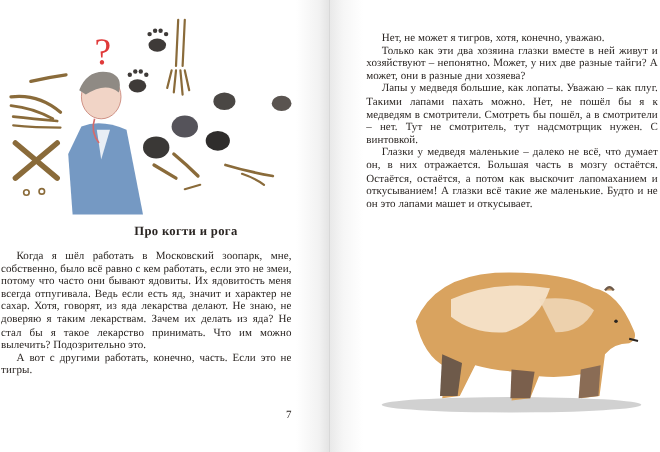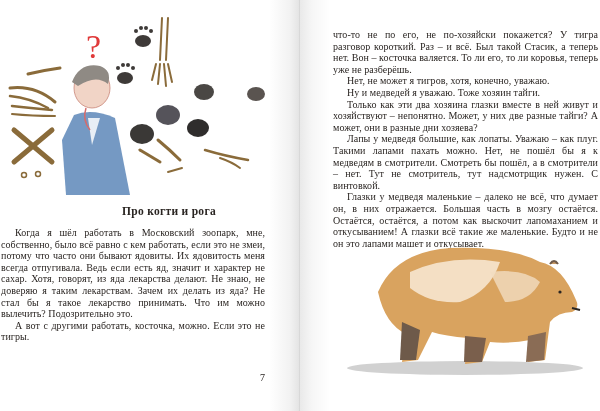--- a/index.html
+++ b/index.html
@@ -99,35 +99,33 @@
       <path d="M74 115 Q92 108 115 118 L130 195 L66 195 L62 140 Z" fill="#5d87b8" opacity="0.85"></path>
       <path d="M88 118 L92 145 L100 118" fill="#e8eef5"></path>
       <path d="M86 108 Q82 120 90 130" stroke="#d56b6b" stroke-width="1.5" fill="none"></path>
     </g>
   </svg>
 
   <div class="chapter-title">Про когти и рога</div>
 
   <div class="text text-left">
     <p class="indent">Когда я шёл работать в Московский зоопарк, мне, собственно, было всё равно с кем работать, если это не змеи, потому что часто они бывают ядовиты. Их ядовитость меня всегда отпугивала. Ведь если есть яд, значит и характер не сахар. Хотя, говорят, из яда лекарства делают. Не знаю, не доверяю я таким лекарствам. Зачем их делать из яда? Не стал бы я такое лекарство принимать. Что им можно вылечить? Подозрительно это.</p>
-    <p class="indent">А вот с другими работать, косточка, можно. Если это не тигры.</p>
+    <p class="indent">А вот с другими работать, конечно, часть. Если это не тигры.</p>
   </div>
 
   <div class="page-number">7</div>
 </div>
 
 <div class="spine"></div>
 
 <div class="page page-right">
 </div>
 
 <div class="text text-right">
-  <p>что-то не по его, не по-хозяйски покажется? У тигра разговор короткий. Раз – и всё. Был такой Стасик, а теперь нет. Вон – косточка валяется. То ли его, то ли коровья, теперь уже не разберёшь.</p>
   <p class="indent">Нет, не может я тигров, хотя, конечно, уважаю.</p>
-  <p class="indent">Ну и медведей я уважаю. Тоже хозяин тайги.</p>
   <p class="indent">Только как эти два хозяина глазки вместе в ней живут и хозяйствуют – непонятно. Может, у них две разные тайги? А может, они в разные дни хозяева?</p>
   <p class="indent">Лапы у медведя большие, как лопаты. Уважаю – как плуг. Такими лапами пахать можно. Нет, не пошёл бы я к медведям в смотрители. Смотреть бы пошёл, а в смотрители – нет. Тут не смотритель, тут надсмотрщик нужен. С винтовкой.</p>
   <p class="indent">Глазки у медведя маленькие – далеко не всё, что думает он, в них отражается. Большая часть в мозгу остаётся. Остаётся, остаётся, а потом как выскочит лапомаханием и откусыванием! А глазки всё такие же маленькие. Будто и не он это лапами машет и откусывает.</p>
 </div>
 
 <svg class="illus illus-bear" viewBox="0 0 250 150">
   <ellipse cx="125" cy="136" rx="118" ry="7" fill="#9a9a9a" opacity="0.45"></ellipse>
   <g>
     <path d="M38 60 Q55 20 110 16 Q170 14 200 30 Q222 34 236 68 Q240 76 232 80 Q218 80 210 90 L205 128 L188 130 L190 108 Q170 112 150 110 L142 130 L125 132 L128 106 Q105 104 92 100 L78 128 L62 130 L66 102 Q45 92 38 60 Z" fill="#d9a35f"></path>
     <path d="M70 40 Q110 22 160 30 Q150 60 120 70 Q90 72 70 56 Z" fill="#f6e6cf" opacity="0.9"></path>

